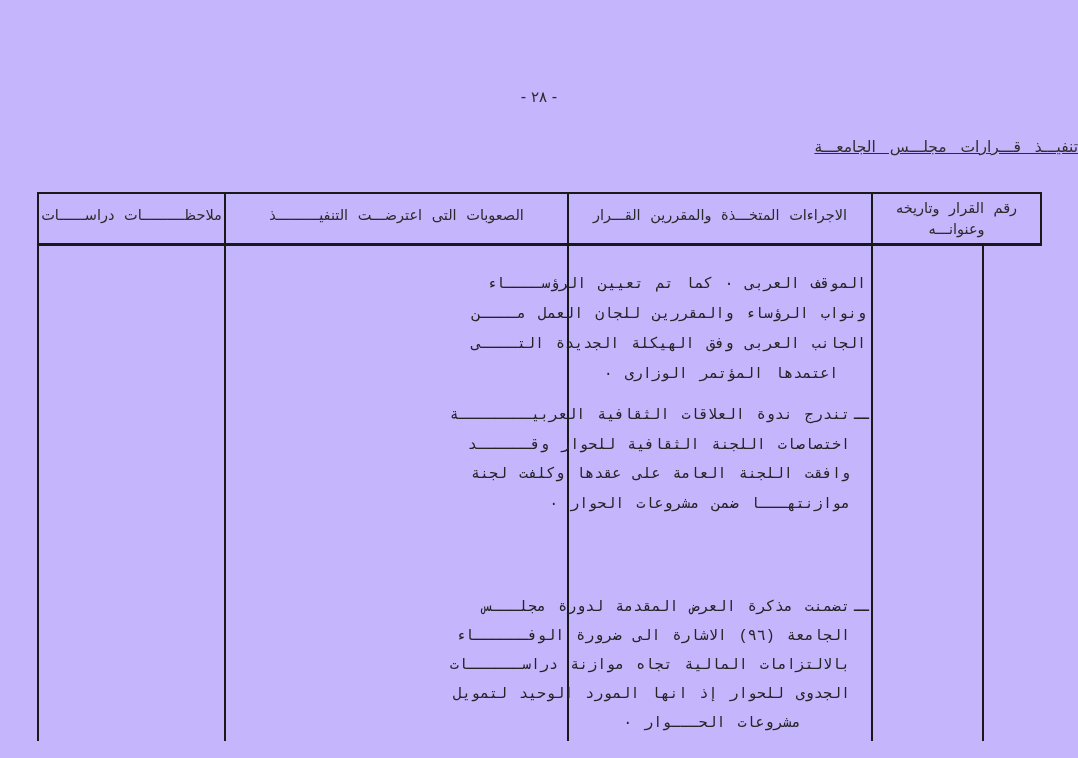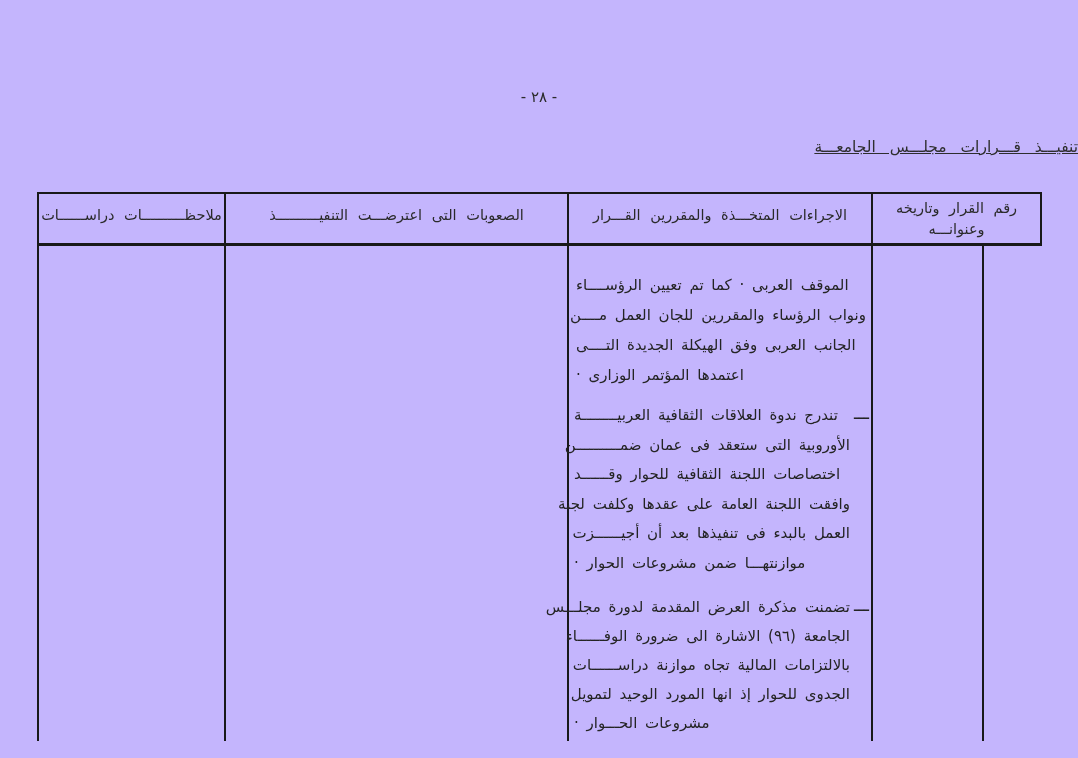--- a/index.html
+++ b/index.html
@@ -43,22 +43,23 @@
   }
   .hdr .hdr-line { line-height: 21px; }
   .para {
     position: absolute;
     direction: rtl;
     font-size: 15px;
     word-spacing: 3px;
     color: #242424;
   }
   .bline {
-    text-align: left;
+    text-align: center;
     white-space: nowrap;
+    font-family: Liberation Mono, monospace;
   }
   .p1 .bline { height: 30px; line-height: 30px; }
   .p2 .bline { height: 29.5px; line-height: 29.5px; }
   .p3 .bline { height: 29px; line-height: 29px; }
   .dash {
     position: absolute;
     direction: rtl;
     font-size: 17px;
     color: #242424;
     margin-left: 8px;
@@ -93,24 +94,22 @@
   <div class="para p1" style="right:212px; top:270px; width:290px;">
     <div class="bline">الموقف العربى ·  كما تم تعيين الرؤســــاء</div>
     <div class="bline">ونواب الرؤساء والمقررين للجان العمل مــــن</div>
     <div class="bline">الجانب العربى وفق الهيكلة الجديدة التــــى</div>
     <div class="bline">اعتمدها المؤتمر الوزارى ·</div>
   </div>
 
   <div class="dash" style="left:846px; top:403px;">ـــ</div>
   <div class="para p2" style="right:228px; top:401px; width:276px;">
     <div class="bline">تندرج ندوة العلاقات الثقافية العربيــــــــة</div>
-    <div class="bline">الأوروبية التى ستعقد فى عمان ضمــــــــــن</div>
     <div class="bline">اختصاصات اللجنة الثقافية للحوار وقــــــد</div>
     <div class="bline">وافقت اللجنة العامة على عقدها وكلفت لجنة</div>
-    <div class="bline">العمل بالبدء فى تنفيذها بعد أن أجيــــــزت</div>
     <div class="bline">موازنتهـــا ضمن مشروعات الحوار ·</div>
   </div>
 
   <div class="dash" style="left:846px; top:595px;">ـــ</div>
   <div class="para p3" style="right:228px; top:593px; width:276px;">
     <div class="bline">تضمنت مذكرة العرض المقدمة لدورة مجلـــس</div>
     <div class="bline">الجامعة (٩٦) الاشارة الى ضرورة الوفــــــاء</div>
     <div class="bline">بالالتزامات المالية تجاه موازنة دراســــــات</div>
     <div class="bline">الجدوى للحوار إذ انها المورد الوحيد لتمويل</div>
     <div class="bline">مشروعات الحـــوار ·</div>

